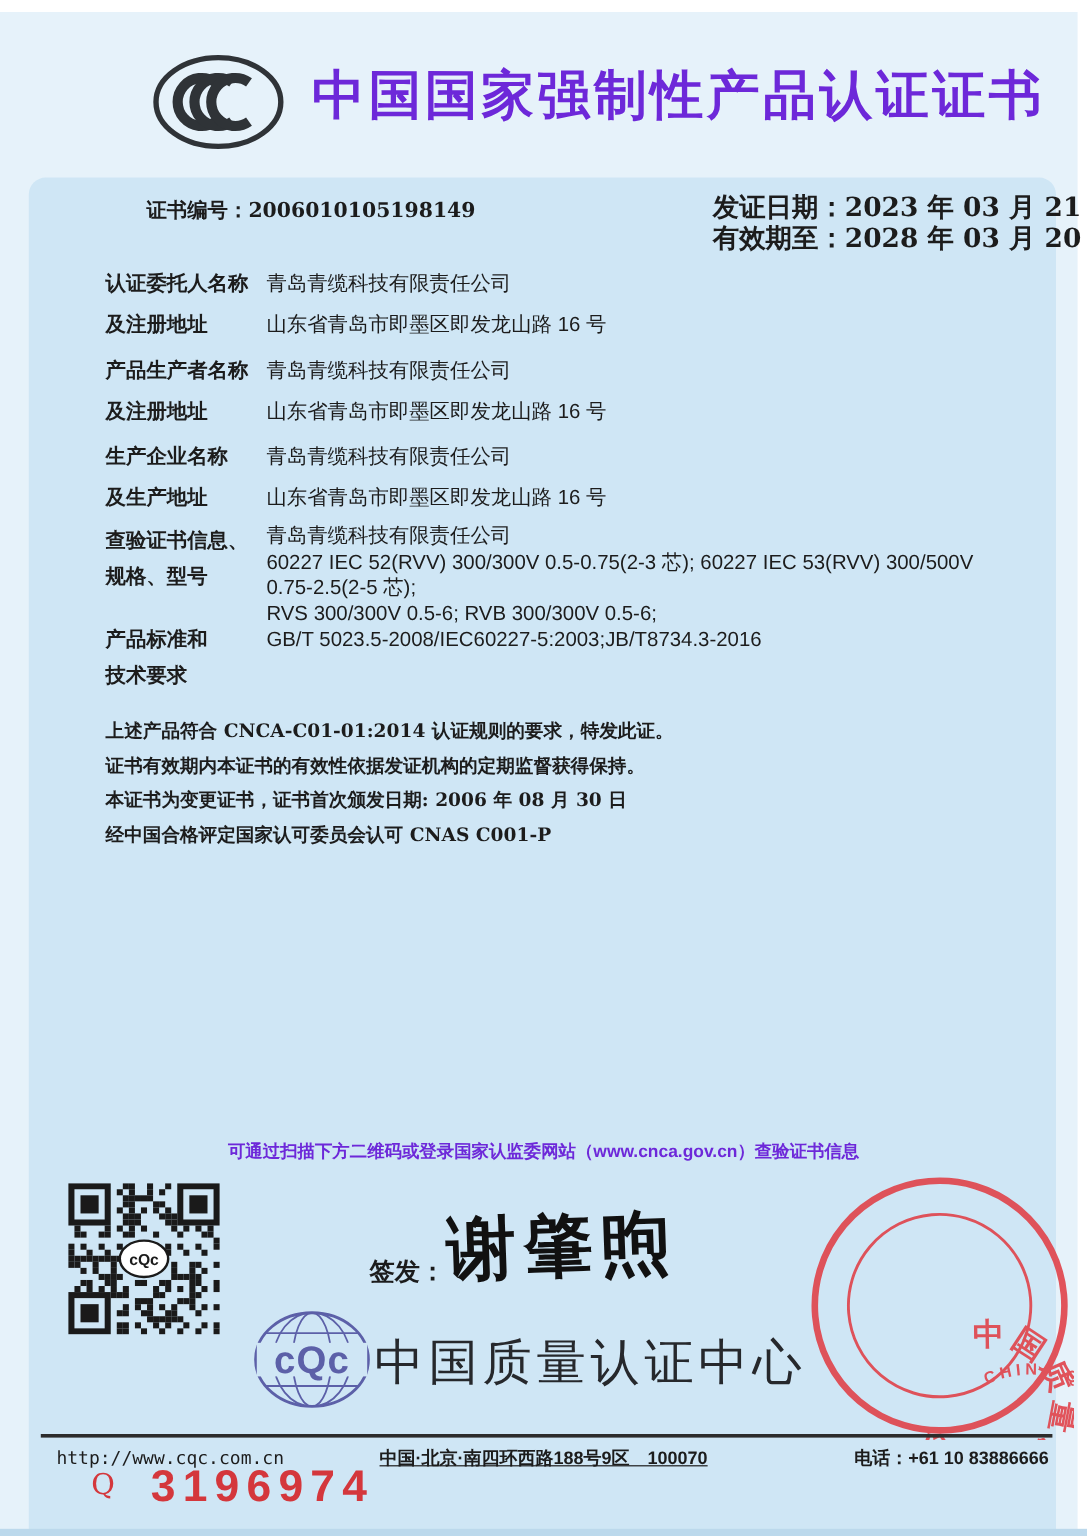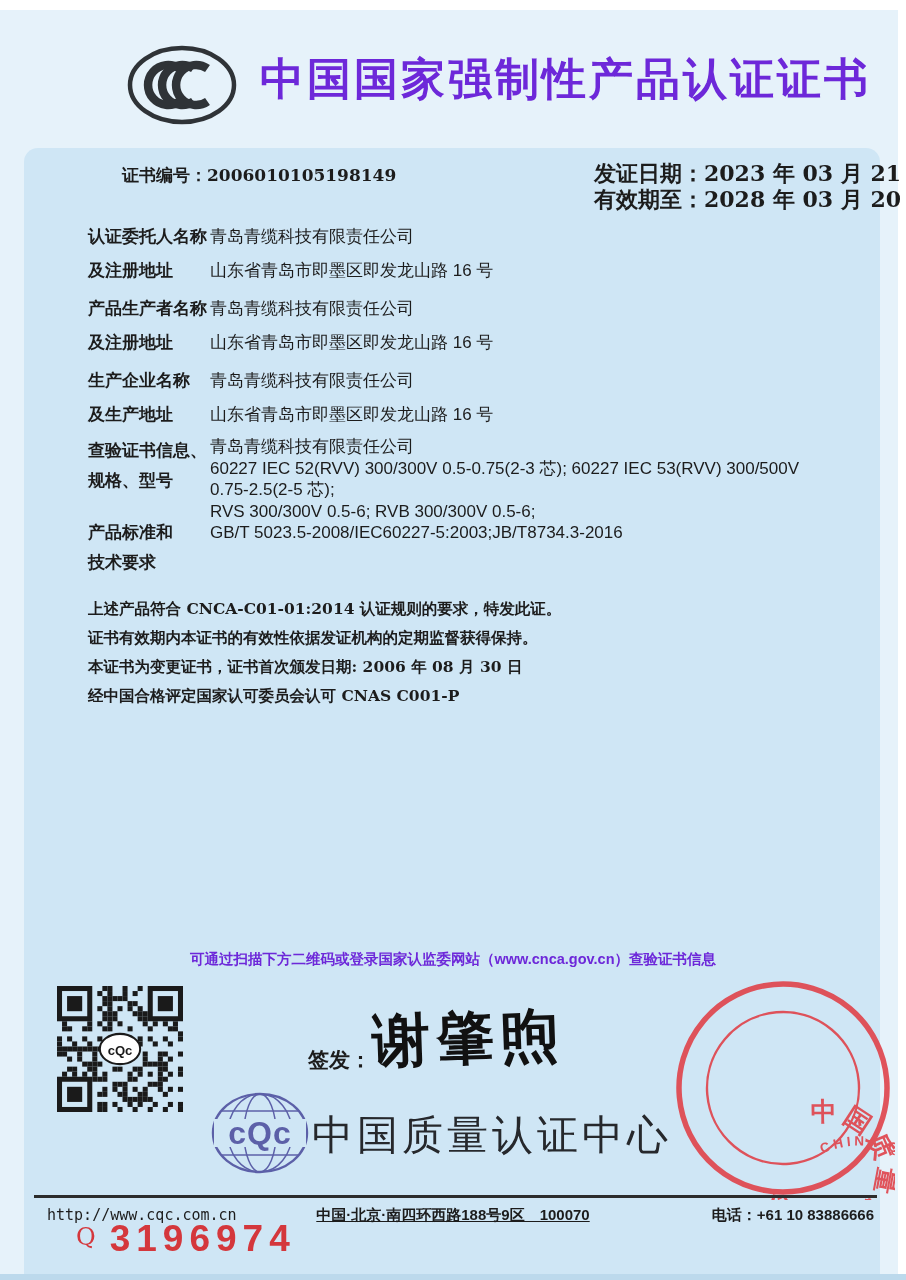--- a/index.html
+++ b/index.html
@@ -16,21 +16,21 @@
   .page-title{position:absolute;left:260px;top:50px;font-size:44px;font-weight:bold;
               letter-spacing:3px;color:#6d28d9;white-space:nowrap;}
 
   
   .serif{font-family:"DejaVu Serif", serif;}
   .cert-no{position:absolute;left:122px;top:164px;font-size:17px;font-weight:600;}
   .dates{position:absolute;left:594px;top:160px;font-size:22px;font-weight:600;line-height:26px;}
   .dates div{white-space:nowrap;}
 
   
-  .field{position:absolute;left:88px;display:flex;}
+  .field{position:absolute;left:88px;display:flex;gap:12px;}
   .flabels{width:122px;font-weight:bold;font-size:17px;flex:none;}
   .fvalues{font-size:17px;max-width:620px;}
   .lh34{line-height:34px;} .lh30{line-height:30px;} .lh22{line-height:21.5px;}
   .f1{top:220px;} .f2{top:292px;justify-content:center;} .f3{top:364px;} .f4{top:436px;} .f5{top:518px;}
 
   
   .statements{position:absolute;left:88px;top:594px;font-size:15.5px;font-weight:600;
               line-height:29px;}
   .statements div{white-space:nowrap;}
 
@@ -58,21 +58,21 @@
   
   .footer-line{position:absolute;left:34px;top:1195px;width:843px;height:3px;background:#2c2c2c;}
   .footer{position:absolute;left:0;top:1206px;width:906px;font-size:15px;}
   .footer .url{position:absolute;left:47px;font-family:"DejaVu Sans Mono", monospace;font-size:15px;}
   .footer .addr{position:absolute;left:0;width:906px;text-align:center;font-weight:600;text-decoration:underline;}
   .footer .phone{position:absolute;right:32px;font-weight:600;}
 
   
   .serial{position:absolute;left:76px;top:1218px;color:#d4373c;white-space:nowrap;}
   .serial .q{font-family:"DejaVu Serif", serif;font-size:24px;vertical-align:6px;margin-right:14px;}
-  .serial .num{font-size:37px;font-weight:bold;letter-spacing:6px;}
+  .serial .num{font-size:37px;font-weight:bold;letter-spacing:6px;margin-left:16px;}
 </style>
 </head>
 <body>
 
 <div class="page">
   <div class="main-panel"></div>
   <div class="edge-top"></div>
   <div class="edge-right"></div>
   <div class="edge-bottom"></div>
 

